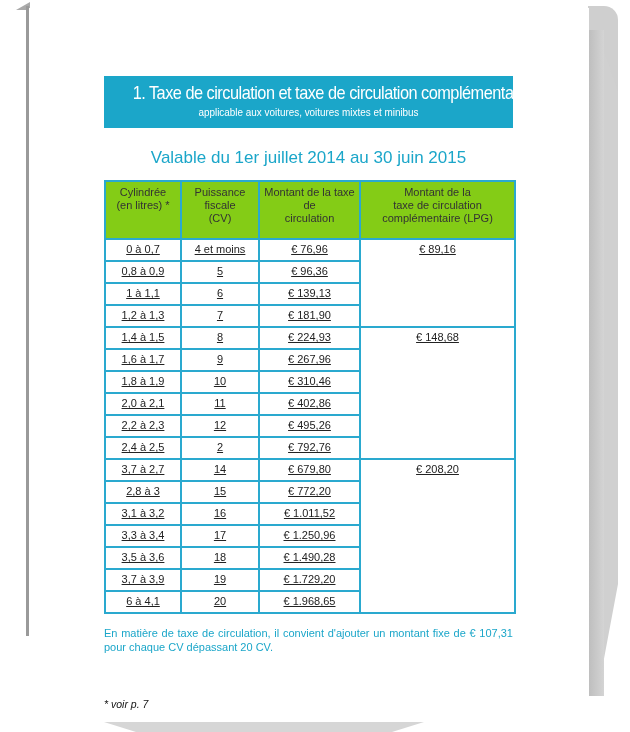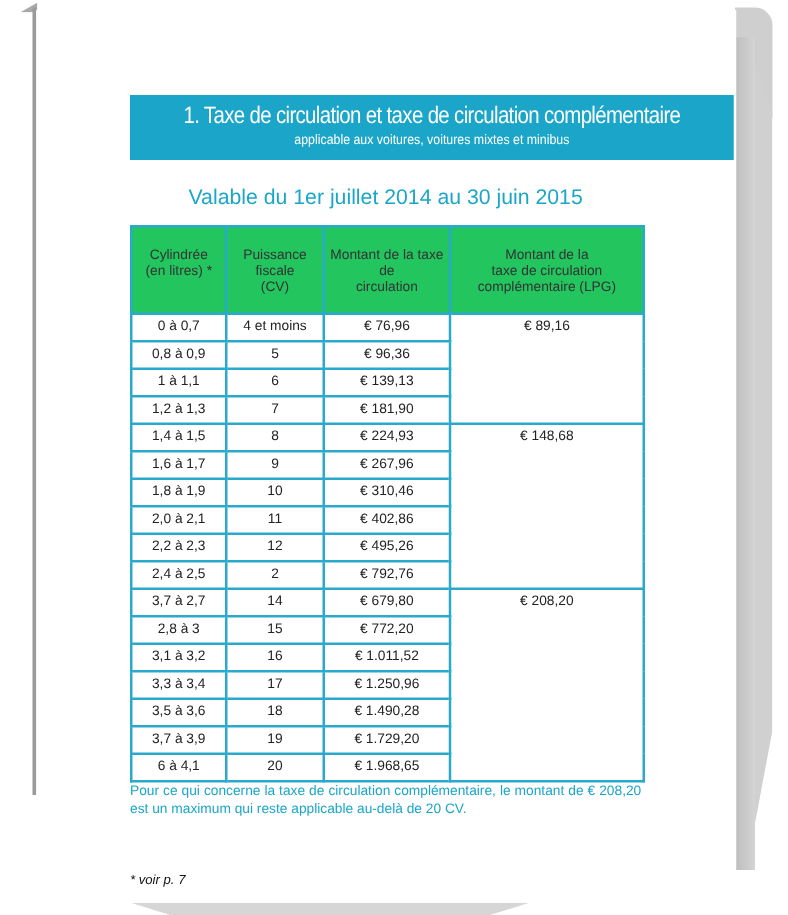--- a/index.html
+++ b/index.html
@@ -33,21 +33,21 @@
   .shadow-bottom {
     position:absolute; left:104px; top:722px; width:320px; height:10px;
     background:#d6d6d6;
     clip-path:polygon(0 0, 100% 0, 90% 100%, 10% 100%);
   }
   .page {
     position:absolute; left:29px; top:8px; width:560px; height:714px;
     background:#ffffff;
   }
   .banner {
-    position:absolute; left:104px; top:76px; width:483px; height:52px;
+    position:absolute; left:104px; top:76px; width:409px; height:52px;
     background:#1ba6c9; color:#ffffff; text-align:center;
   }
   .banner-title {
     font-family:"Liberation Sans", sans-serif;
     font-size:19px; line-height:22px; margin-top:6px;
     letter-spacing:-0.6px; transform:scaleX(0.86); transform-origin:center;
     white-space:nowrap;
   }
   .banner-sub {
     font-size:11px; line-height:14px; margin-top:1px;
@@ -60,24 +60,24 @@
   table.tax {
     position:absolute; left:104px; top:180px; width:410px;
     border-collapse:collapse; table-layout:fixed;
     font-size:11px; color:#222;
   }
   table.tax th, table.tax td {
     border:2px solid #2aa9cf; padding:0; text-align:center;
     font-weight:normal;
   }
   table.tax th {
-    background:#22c55e; height:52px; vertical-align:top;
-    line-height:13px; padding-top:16px; color:#333;
-  }
-  table.tax td { height:20px; line-height:18px; vertical-align:top; }
+    background:#84cc16; height:52px; vertical-align:top;
+    line-height:13px; padding-top:4px; color:#333;
+  }
+  table.tax td { height:20px; line-height:18px; vertical-align:top;text-decoration:underline; }
   td.amount { text-align:right; padding-right:22px; }
   td.lpg { vertical-align:middle; line-height:14px;border-radius:12px; }
   .notes {
     position:absolute; left:104px; top:626px; width:409px;
     color:#1ba6c9; font-size:11px; line-height:14px; text-align:justify;
   }
   .notes p { margin:0 0 6px 0; text-align-last:left; }
   .footnote {
     position:absolute; left:104px; top:698px; font-size:10.5px;
     font-style:italic; color:#111;
@@ -202,16 +202,16 @@
       </tr>
       <tr>
         <td>6 à 4,1</td>
         <td>20</td>
         <td class="amount">€ 1.968,65</td>
       </tr>
     </tbody>
 </table>
 
 <div class="notes">
-  <p>Pour ce qui concerne la taxe de circulation complémentaire, le montant de € 208,20 est un maximum qui reste applicable au-delà de 20 CV.</p>
+  <p>En matière de taxe de circulation, il convient d'ajouter un montant fixe de € 107,31 pour chaque CV dépassant 20 CV.</p>
 </div>
 
 <div class="footnote">* voir p. 7</div>
 
 </body></html>

